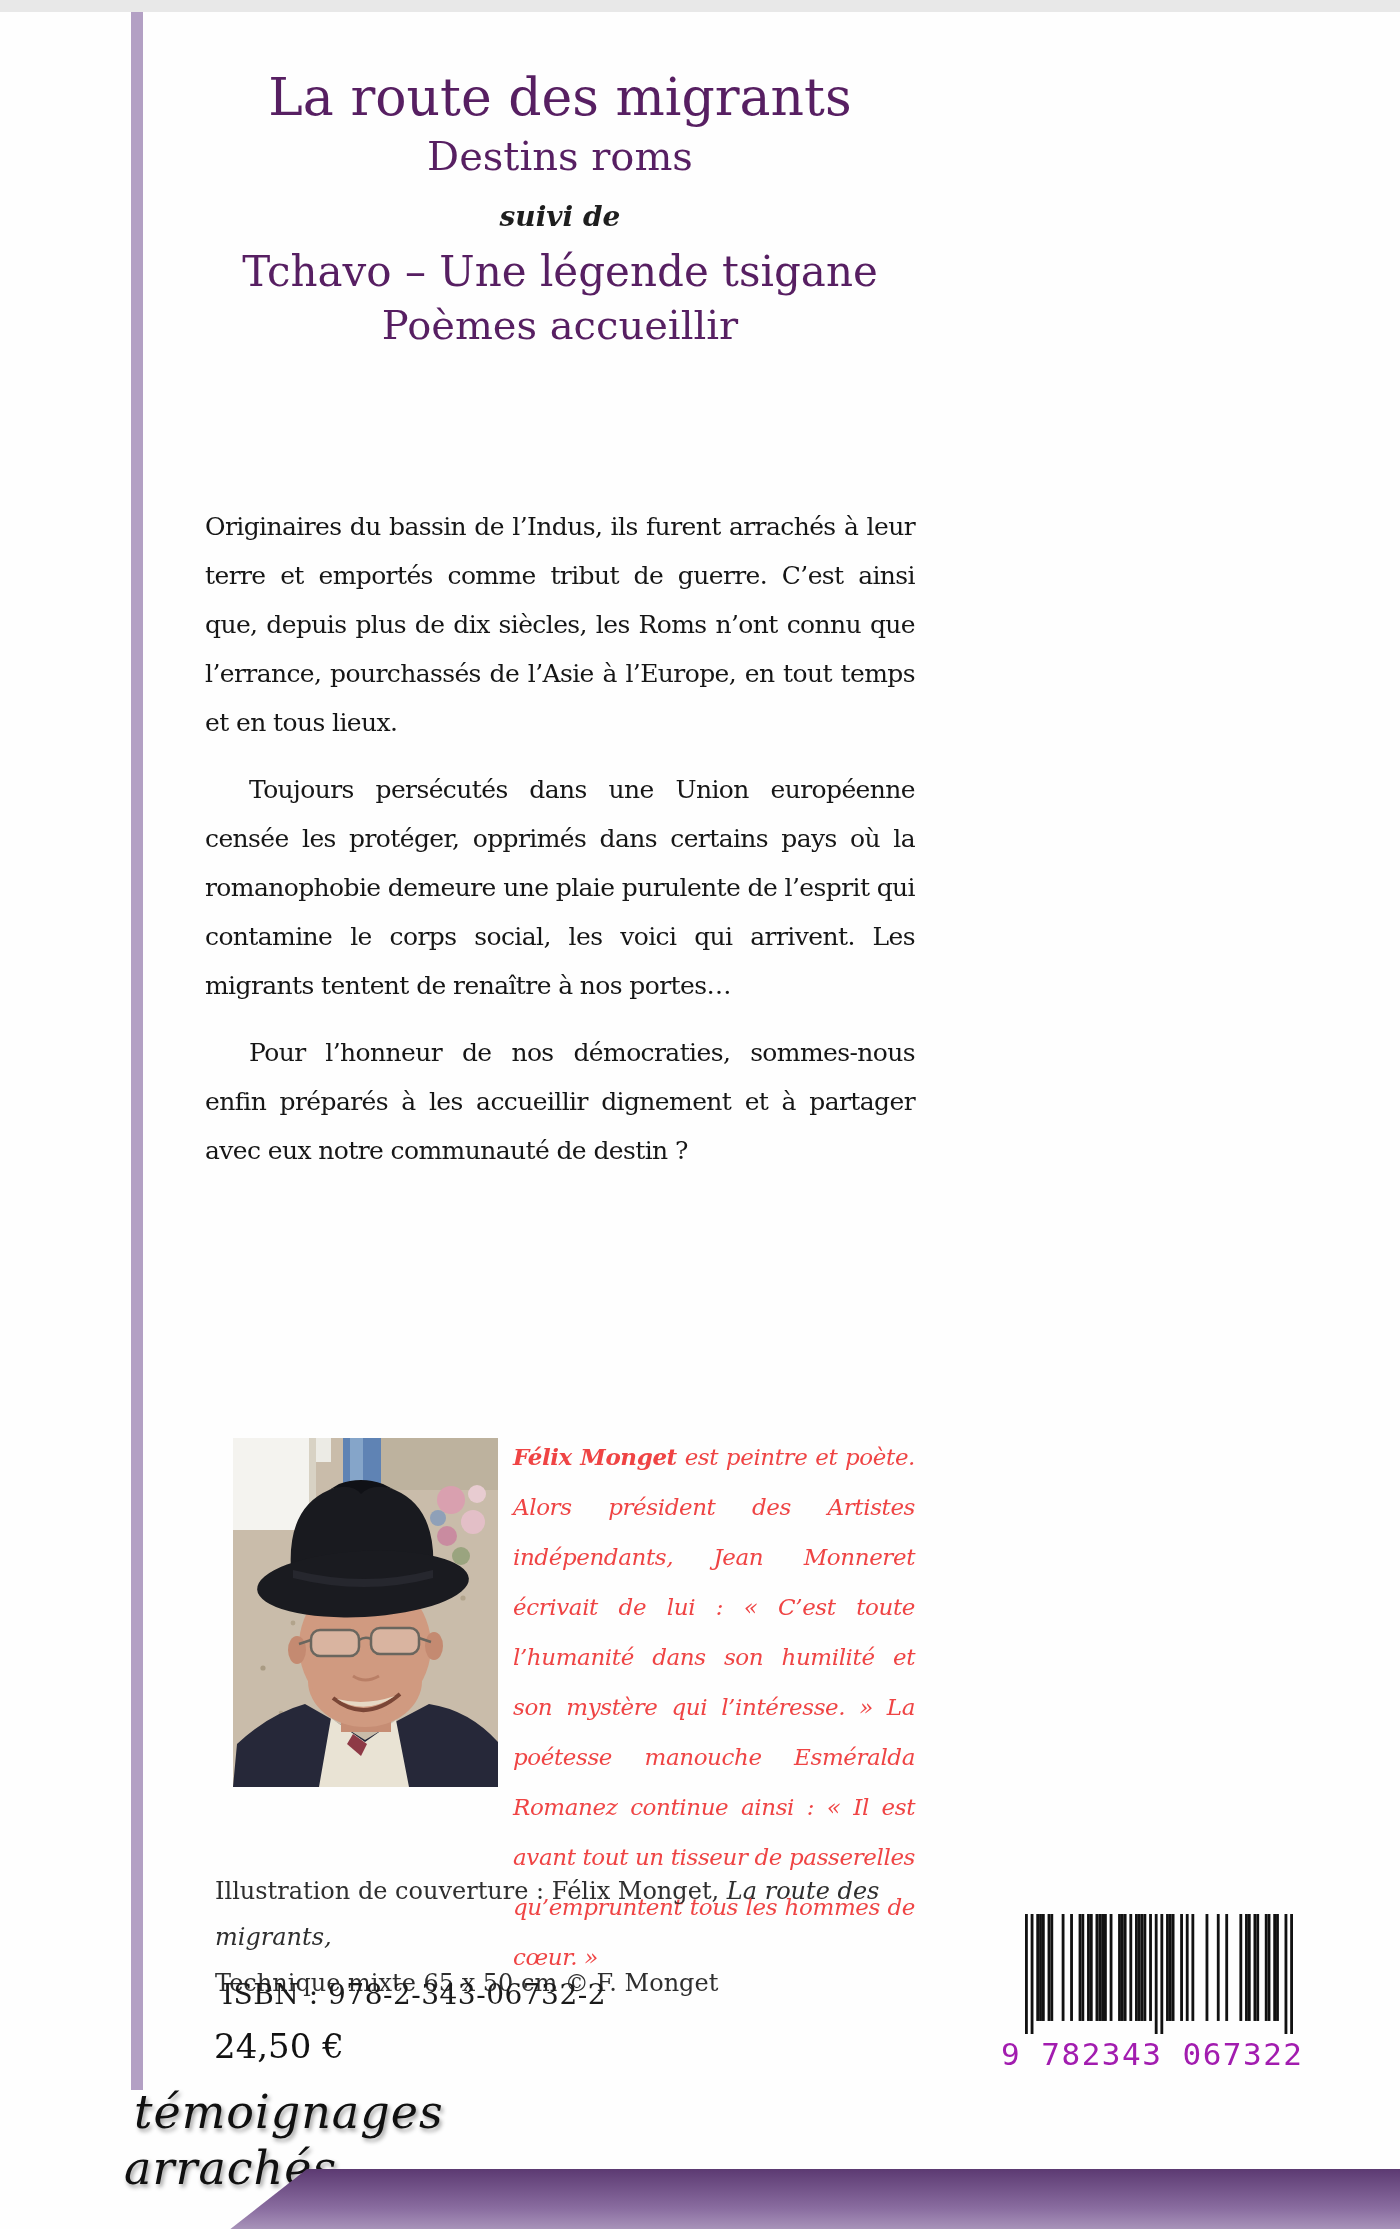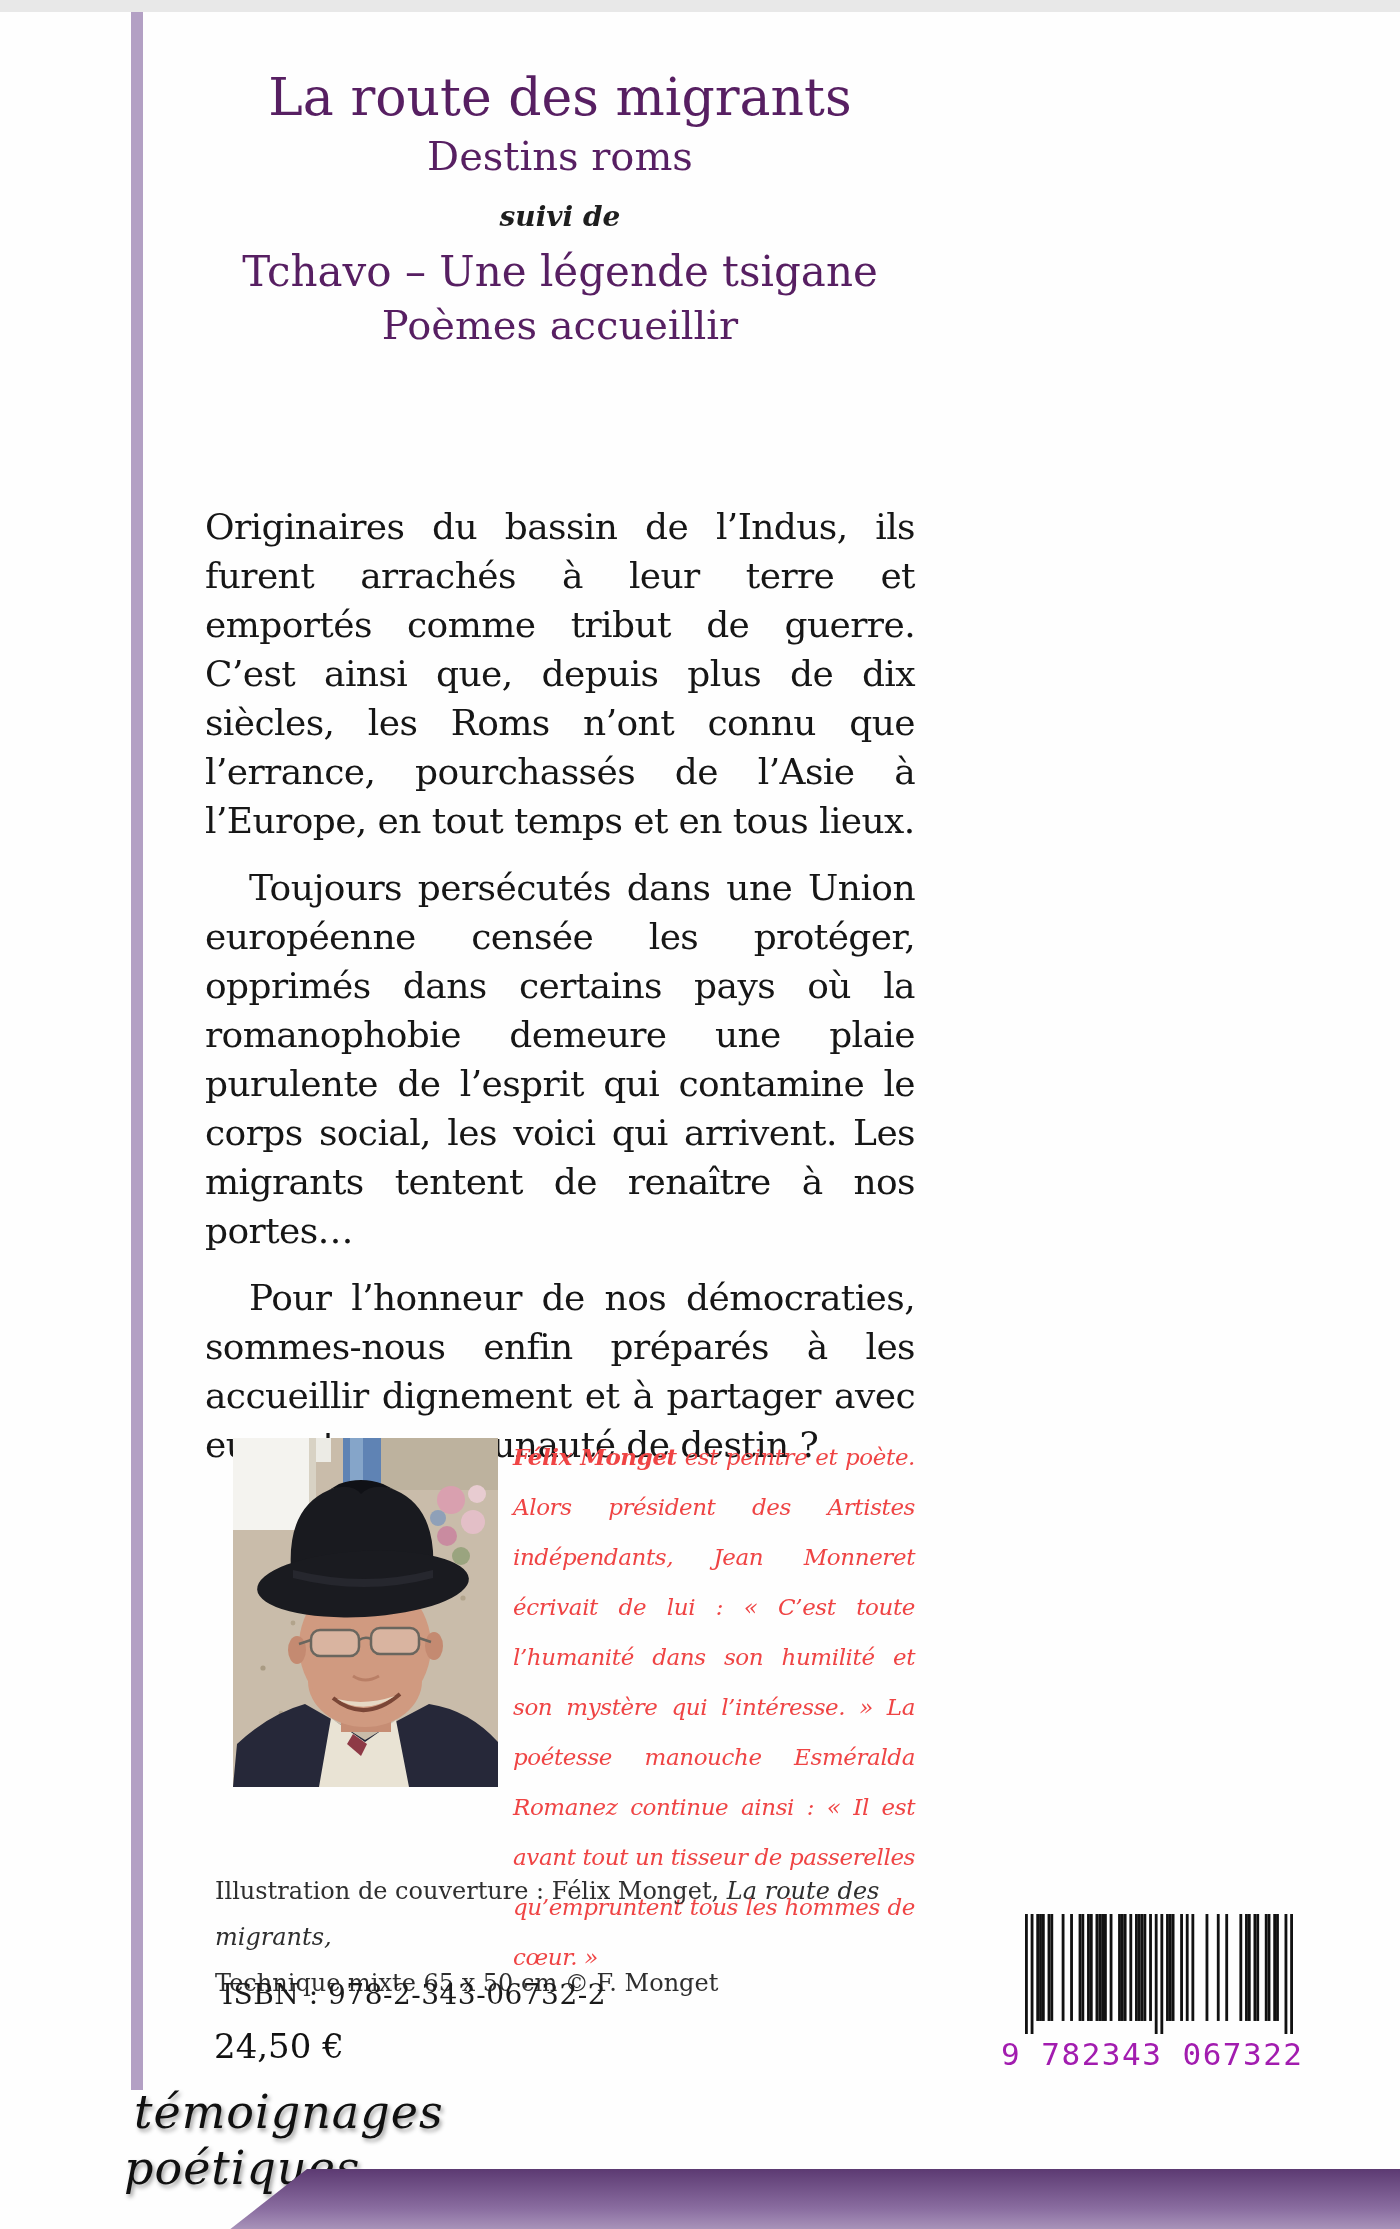--- a/index.html
+++ b/index.html
@@ -21,21 +21,21 @@
     text-align:center;color:#571f62;
   }
   .main-title{font-size:52px;line-height:1.15;margin:0;font-weight:normal;}
   .main-subtitle{font-size:40px;line-height:1.1;margin:6px 0 0 0;font-weight:normal;}
   .series-note{font-size:28px;font-style:italic;color:#1e1e1e;margin:22px 0 0 0;font-weight:bold;}
   .second-title{font-size:42px;line-height:1.1;margin:16px 0 0 0;font-weight:normal;}
   .second-subtitle{font-size:40px;line-height:1.1;margin:8px 0 0 0;font-weight:normal;}
   
   .blurb{
     position:absolute;left:205px;top:490px;width:710px;
-    font-size:36px;line-height:49px;letter-spacing:-0.6px;
+    font-size:25px;line-height:49px;letter-spacing:-0.6px;
     color:#161616;text-align:justify;
   }
   .blurb p{margin:0;}
   .blurb p + p{margin-top:18px;text-indent:44px;}
   
   .author-photo{
     position:absolute;left:233px;top:1426px;width:265px;height:349px;
     display:block;
   }
   .author-bio{
@@ -214,18 +214,18 @@
         <rect x="88" y="0" width="1" height="41" fill="#111111"></rect>
         <rect x="89" y="0" width="1" height="41" fill="#111111"></rect>
         <rect x="92" y="0" width="1" height="46" fill="#111111"></rect>
         <rect x="94" y="0" width="1" height="46" fill="#111111"></rect>
       </svg>
     <div class="barcode-digits">9 782343 067322</div>
   </div>
 
   <div class="collection-logo">
     <div class="collection-word-1">témoignages</div>
-    <div class="collection-word-2">poétiques</div>
+    <div class="collection-word-2">arrachés</div>
   </div>
 
   <div class="footer-band"></div>
 
 </div>
 
 </body></html>

